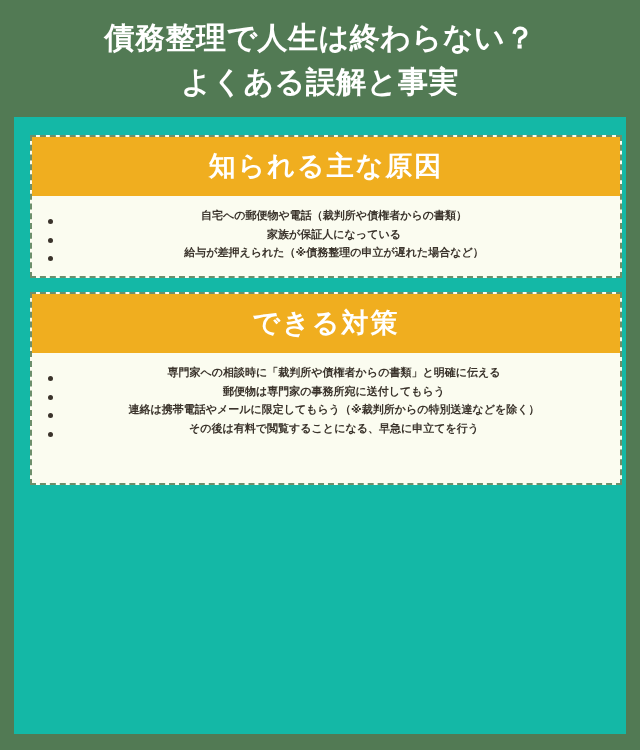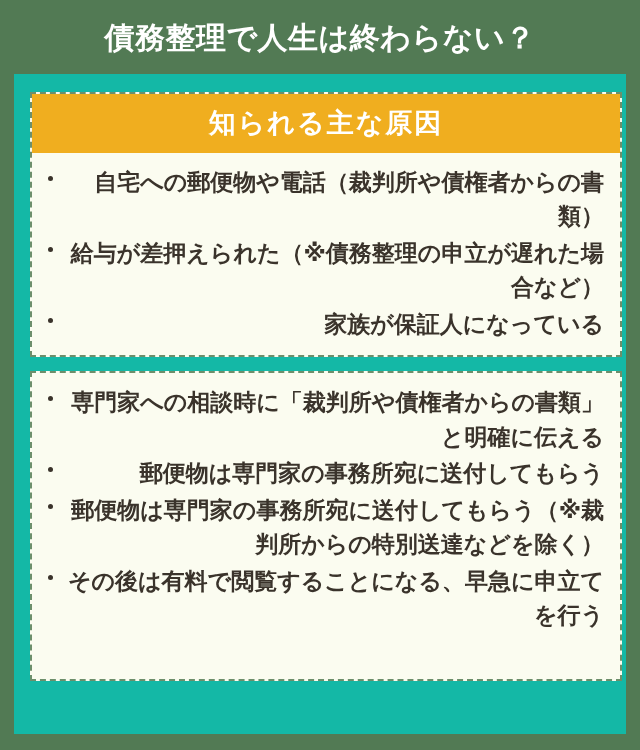--- a/index.html
+++ b/index.html
@@ -81,24 +81,24 @@
   ul.bullets {
     list-style: none;
     margin: 0;
     padding: 0;
   }
   ul.bullets li {
     position: relative;
     padding-left: 20px;
     margin: 0 0 2px 0;
     color: #3a332b;
-    font-size: 23px;
+    font-size: 11px;
     font-weight: bold;
     line-height: 1.5;
-    text-align: right;
+    text-align: center;
   }
   ul.bullets li:last-child {
     margin-bottom: 0;
   }
   ul.bullets li::before {
     content: "";
     position: absolute;
     left: 4px;
     top: 11px;
     width: 5px;
@@ -107,40 +107,42 @@
     background: #3a332b;
   }
 </style>
 </head>
 <body>
 
 <div class="infographic">
 
   <div class="title-area">
     <div class="title-line">債務整理で人生は終わらない？</div>
+    <div class="title-line">よくある誤解と事実</div>
   </div>
 
   <div class="panel">
 
     <div class="card">
       <div class="card-header">知られる主な原因</div>
       <div class="card-body">
         <ul class="bullets">
           <li>自宅への郵便物や電話（裁判所や債権者からの書類）</li>
+          <li>家族が保証人になっている</li>
           <li>給与が差押えられた（※債務整理の申立が遅れた場合など）</li>
-          <li>家族が保証人になっている</li>
         </ul>
       </div>
     </div>
 
     <div class="card">
+      <div class="card-header">できる対策</div>
       <div class="card-body extra-pad">
         <ul class="bullets">
           <li>専門家への相談時に「裁判所や債権者からの書類」と明確に伝える</li>
           <li>郵便物は専門家の事務所宛に送付してもらう</li>
-          <li>郵便物は専門家の事務所宛に送付してもらう（※裁判所からの特別送達などを除く）</li>
+          <li>連絡は携帯電話やメールに限定してもらう（※裁判所からの特別送達などを除く）</li>
           <li>その後は有料で閲覧することになる、早急に申立てを行う</li>
         </ul>
       </div>
     </div>
 
   </div>
 </div>
 
 </body></html>

